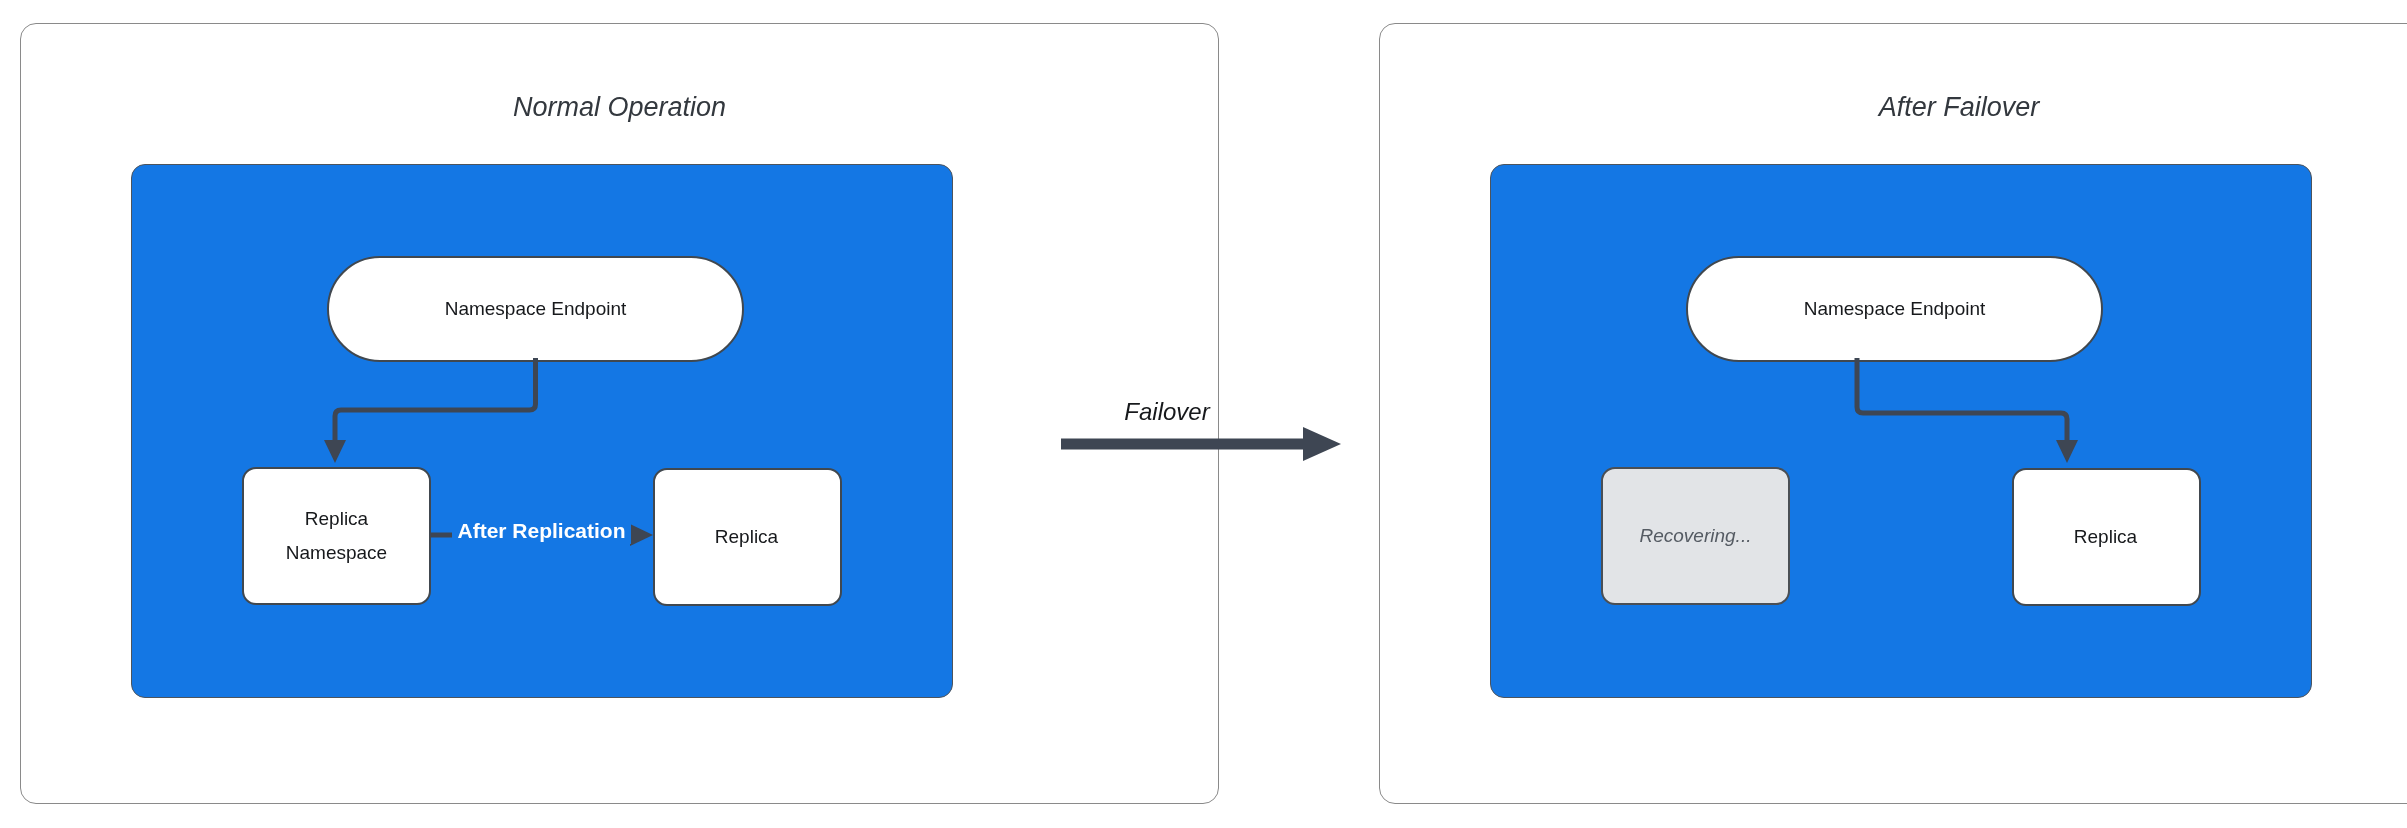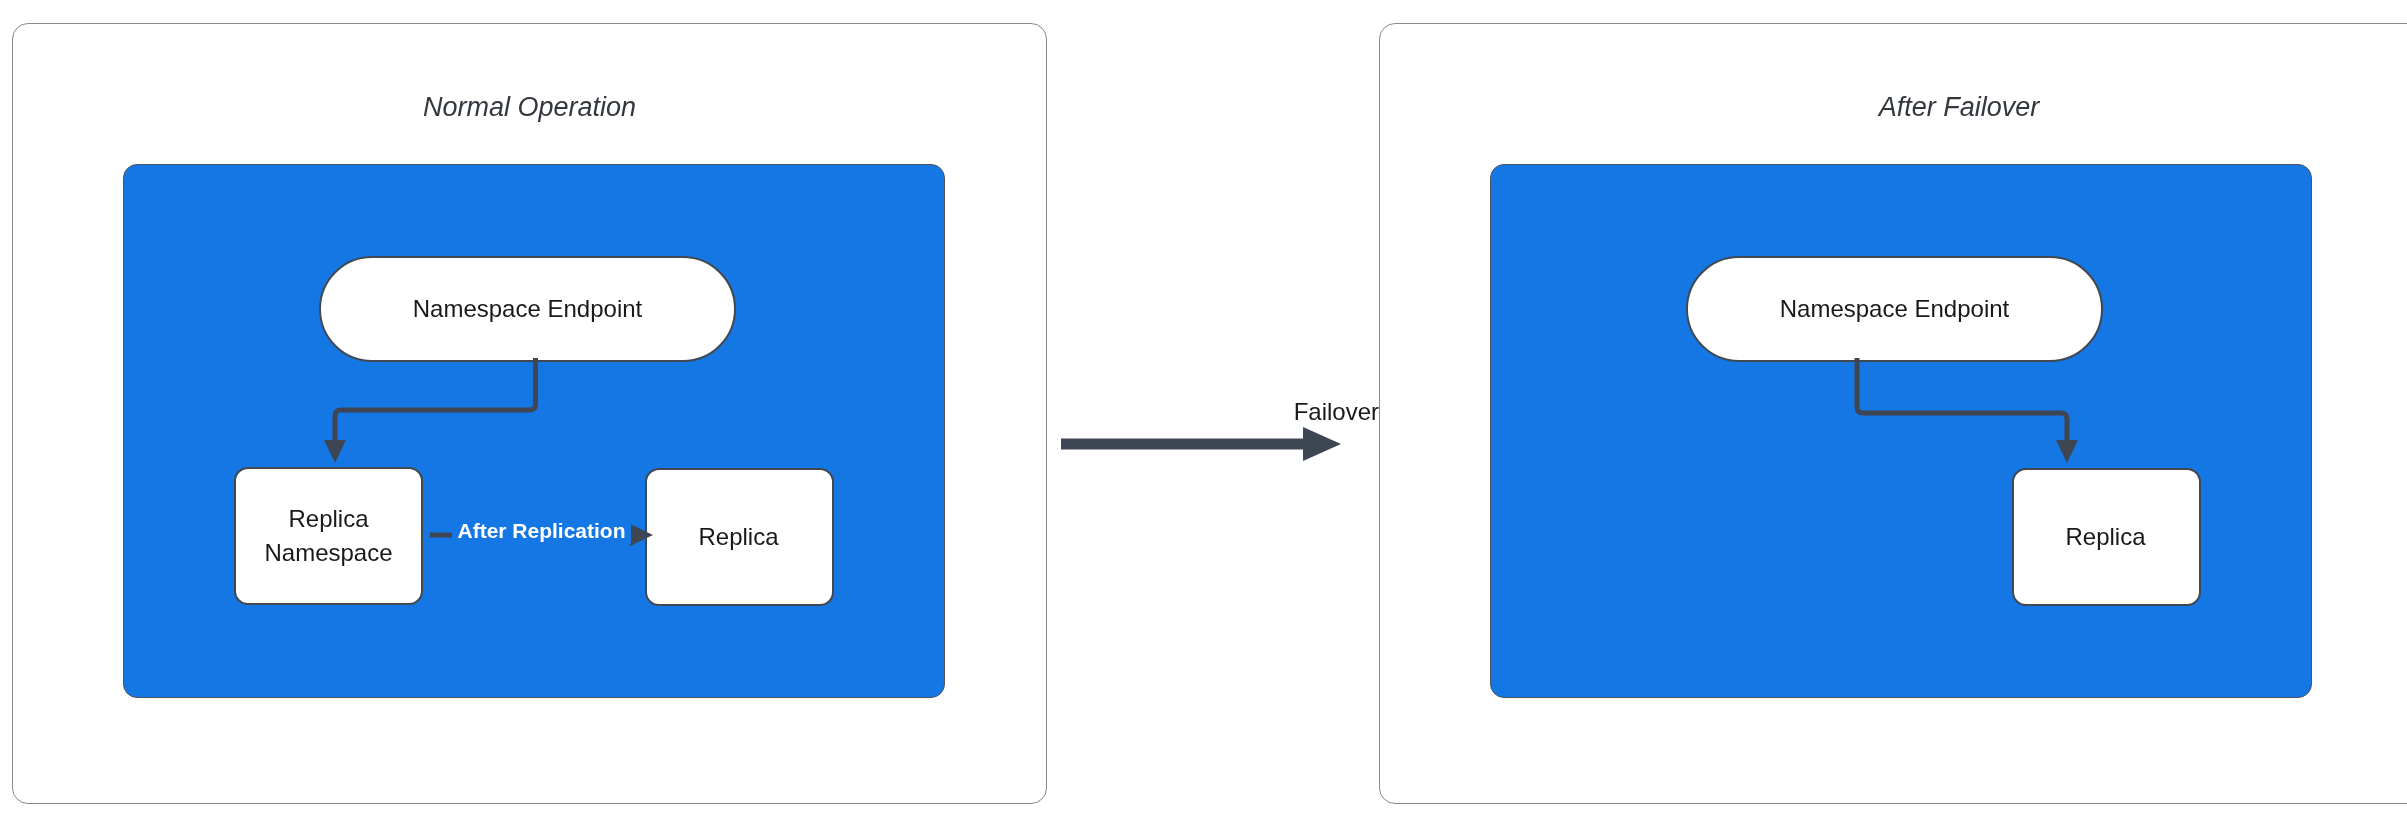--- a/index.html
+++ b/index.html
@@ -13,21 +13,21 @@
   }
   .panel {
     position: absolute;
     top: 23px;
     height: 781px;
     background: #ffffff;
     border: 1px solid var(--panel-border, #8a8a8a);
     border-radius: 16px;
     box-sizing: border-box;
   }
-  .panel--left  { left: 12px;   width: 1035px; }
+  .panel--left  { left: 20px;   width: 1199px; }
   .panel--right { left: 1341px; width: 1160px; margin-left: 38px; }
 
   .panel-title {
     position: absolute;
     top: 66px;
     left: 0;
     width: 100%;
     text-align: center;
     font-style: italic;
     font-size: 27px;
@@ -50,21 +50,21 @@
   .node {
     position: absolute;
     display: flex;
     align-items: center;
     justify-content: center;
     text-align: center;
     box-sizing: border-box;
     background: var(--node-bg, #ffffff);
     border: 2px solid var(--node-border, #41484f);
     color: var(--node-text, #17191c);
-    font-size: 24px;
+    font-size: 19px;
     line-height: 34px;
   }
   .node--endpoint {
     left: 195px;
     top: 91px;
     width: 417px;
     height: 106px;
     border-radius: 53px;
   }
   .node--box {
@@ -100,26 +100,27 @@
     font-weight: bold;
     color: var(--edge-label-white, #ffffff);
   }
   .edge-label span {
     background: var(--container-blue, #1477e4);
     padding: 2px 5px;
   }
 
   .failover-label {
     position: absolute;
-    left: 1099px;
+    left: 1027px;
     top: 398px;
     width: 280px;
-    text-align: right;
+    text-align: center;
     font-size: 24px;
     color: var(--node-text, #17191c);
+    font-style: italic;
   }
 </style>
 </head>
 <body>
 
 <div class="canvas">
 
   <div class="panel panel--left">
     <div class="panel-title">Normal Operation</div>
     <div class="blue-container">
@@ -133,20 +134,23 @@
         <span>Replica</span>
       </div>
     </div>
   </div>
 
   <div class="panel panel--right">
     <div class="panel-title">After Failover</div>
     <div class="blue-container">
       <div class="node node--endpoint">
         <span>Namespace Endpoint</span>
+      </div>
+      <div class="node node--box node--box-left node--recovering">
+        <span>Recovering...</span>
       </div>
       <div class="node node--box node--box-right">
         <span>Replica</span>
       </div>
     </div>
   </div>
 
   <svg class="connector-layer" viewBox="0 0 2407 828" xmlns="http://www.w3.org/2000/svg">
 
     <path d="M 535.5 358 L 535.5 404 Q 535.5 410 529.5 410 L 341 410 Q 335 410 335 416 L 335 448" fill="none" stroke="#3E4653" stroke-width="5" stroke-linecap="butt"></path>

